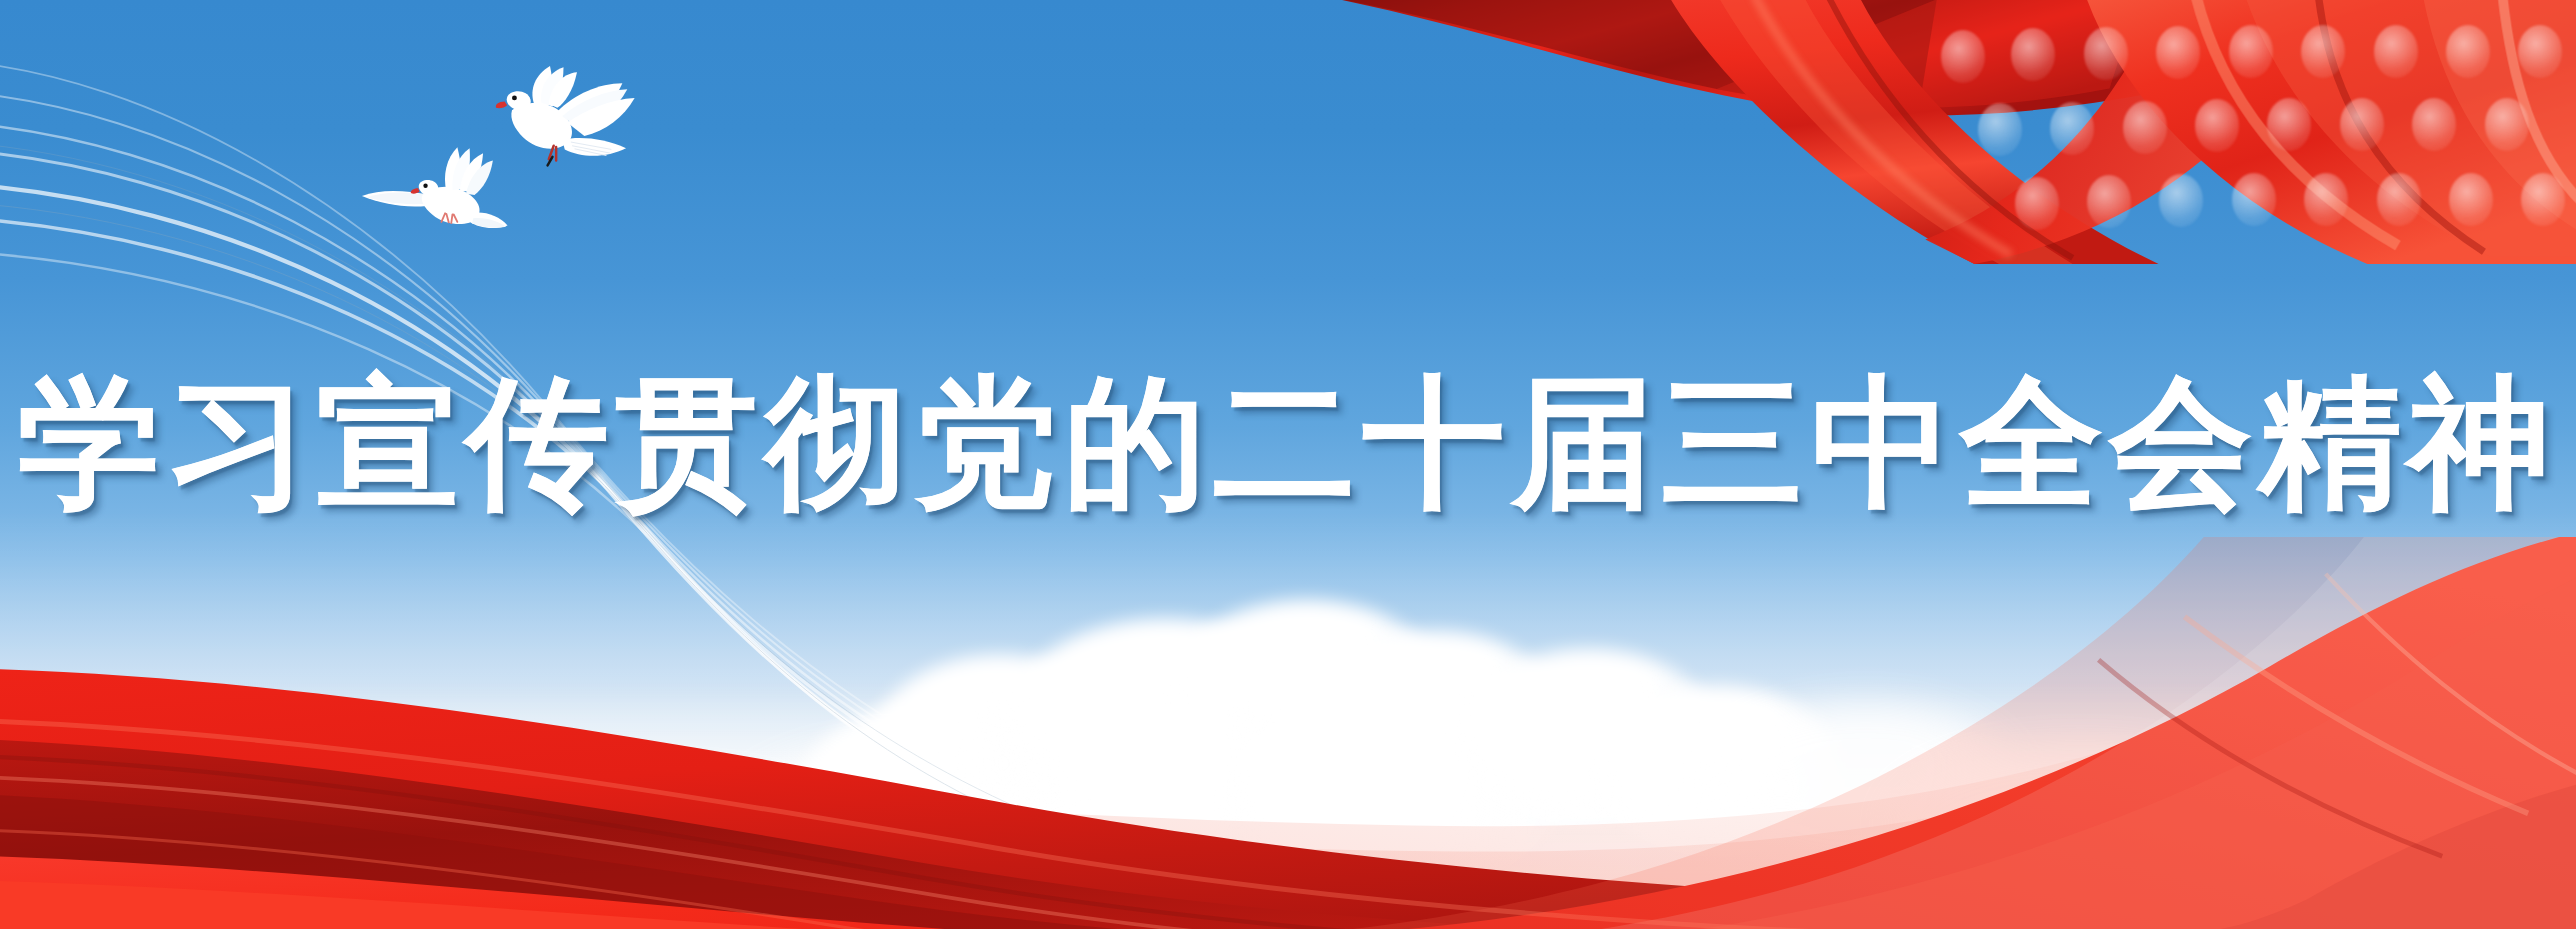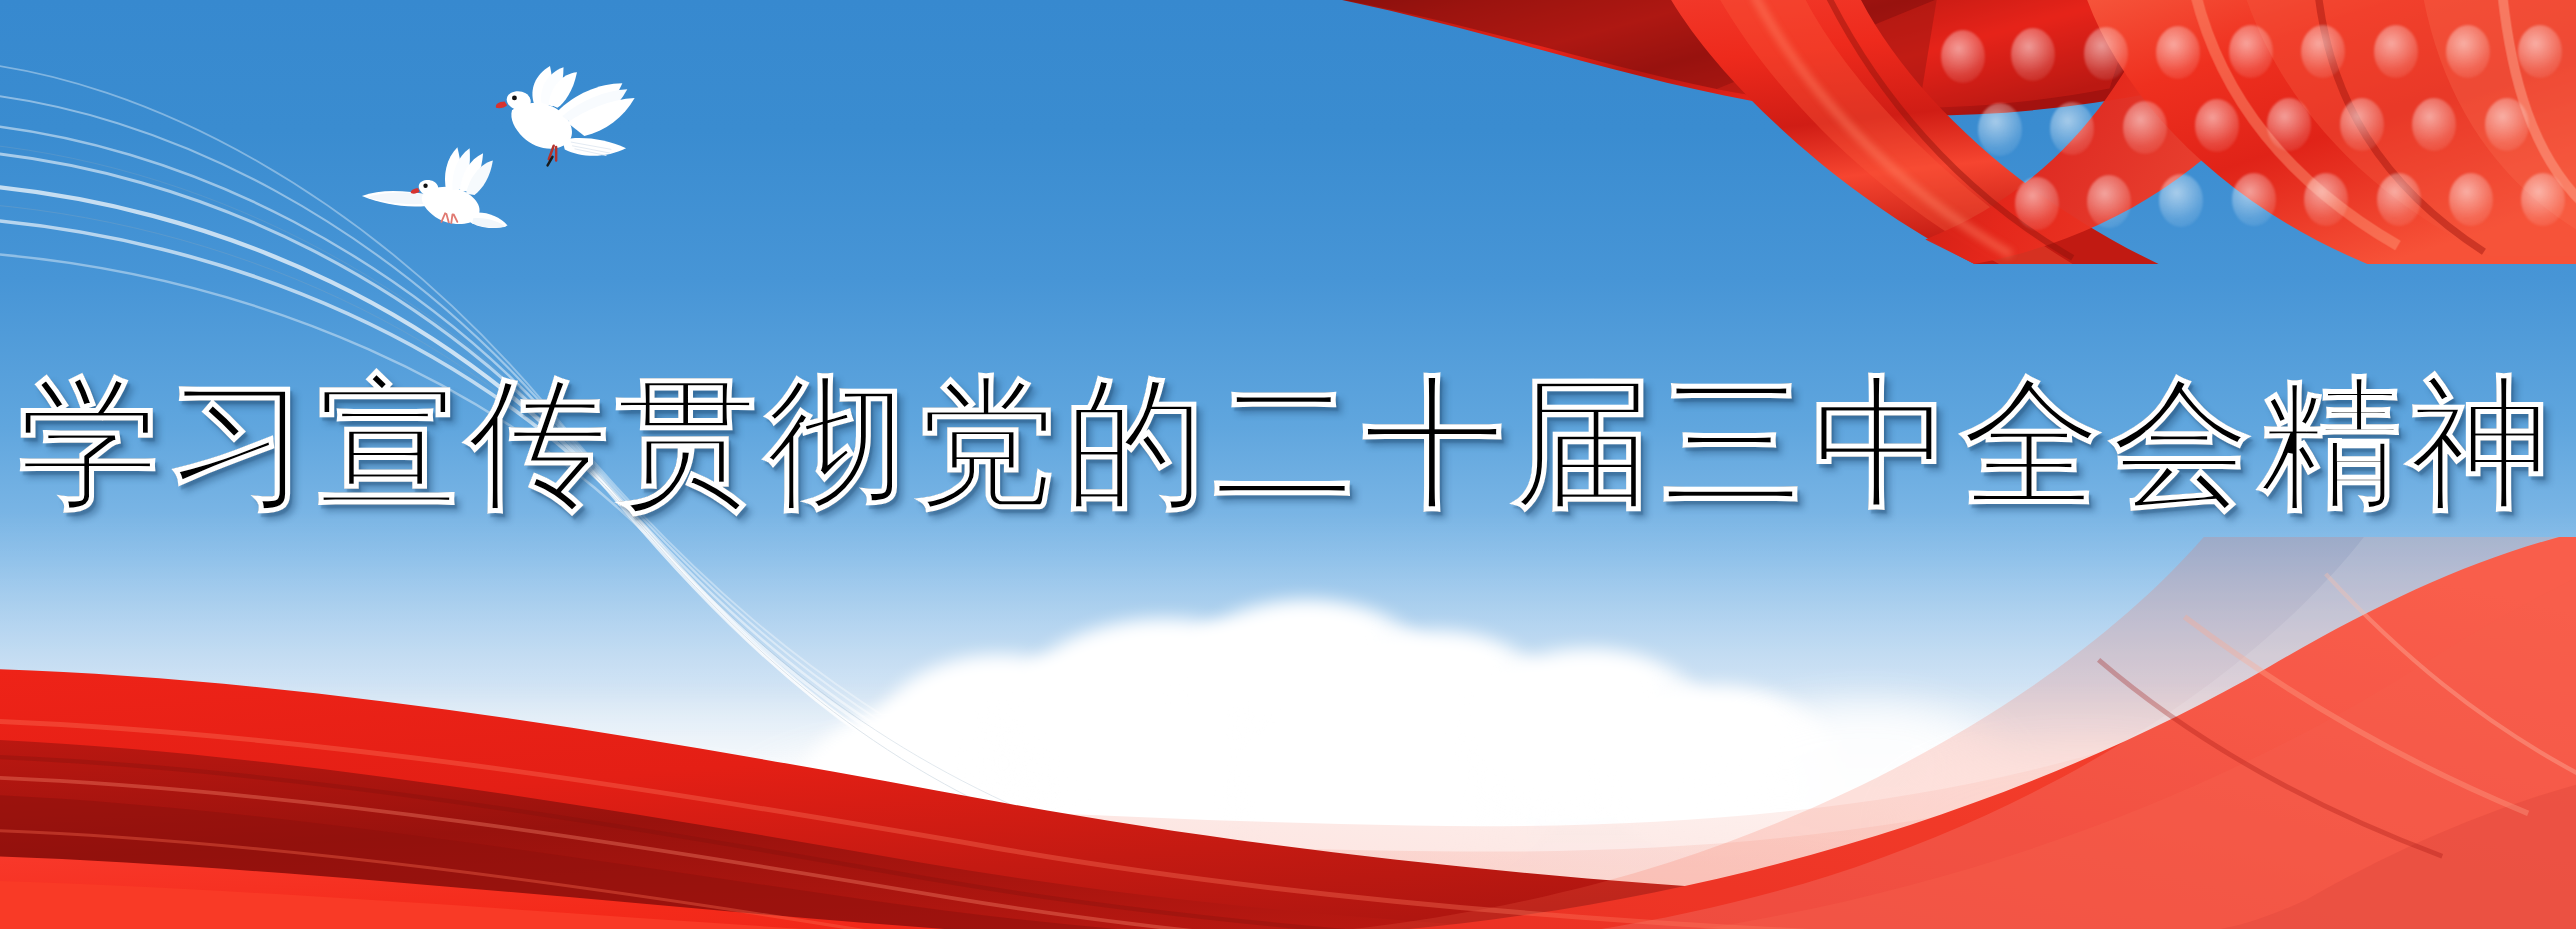--- a/index.html
+++ b/index.html
@@ -72,21 +72,21 @@
   
   .dove{position:absolute;}
   .dove svg{width:100%; height:100%; display:block; overflow:visible;}
 
   
   .title{
     position:absolute;
     left:0; right:0;
     top:373px;
     text-align:center;
-    color:#000000;
+    color:#ffffff;
     font-size:142px;
     line-height:1;
     font-weight:700;
     letter-spacing:7.4px;
     white-space:nowrap;
     text-shadow:
        6.1px 7.4px 6.1px rgba(28,70,110,.38),
         2.5px  3.7px  1.8px rgba(28,70,110,.30);
     font-family:"Liberation Serif","DejaVu Serif",serif;
     -webkit-text-stroke:0.6px #ffffff;

